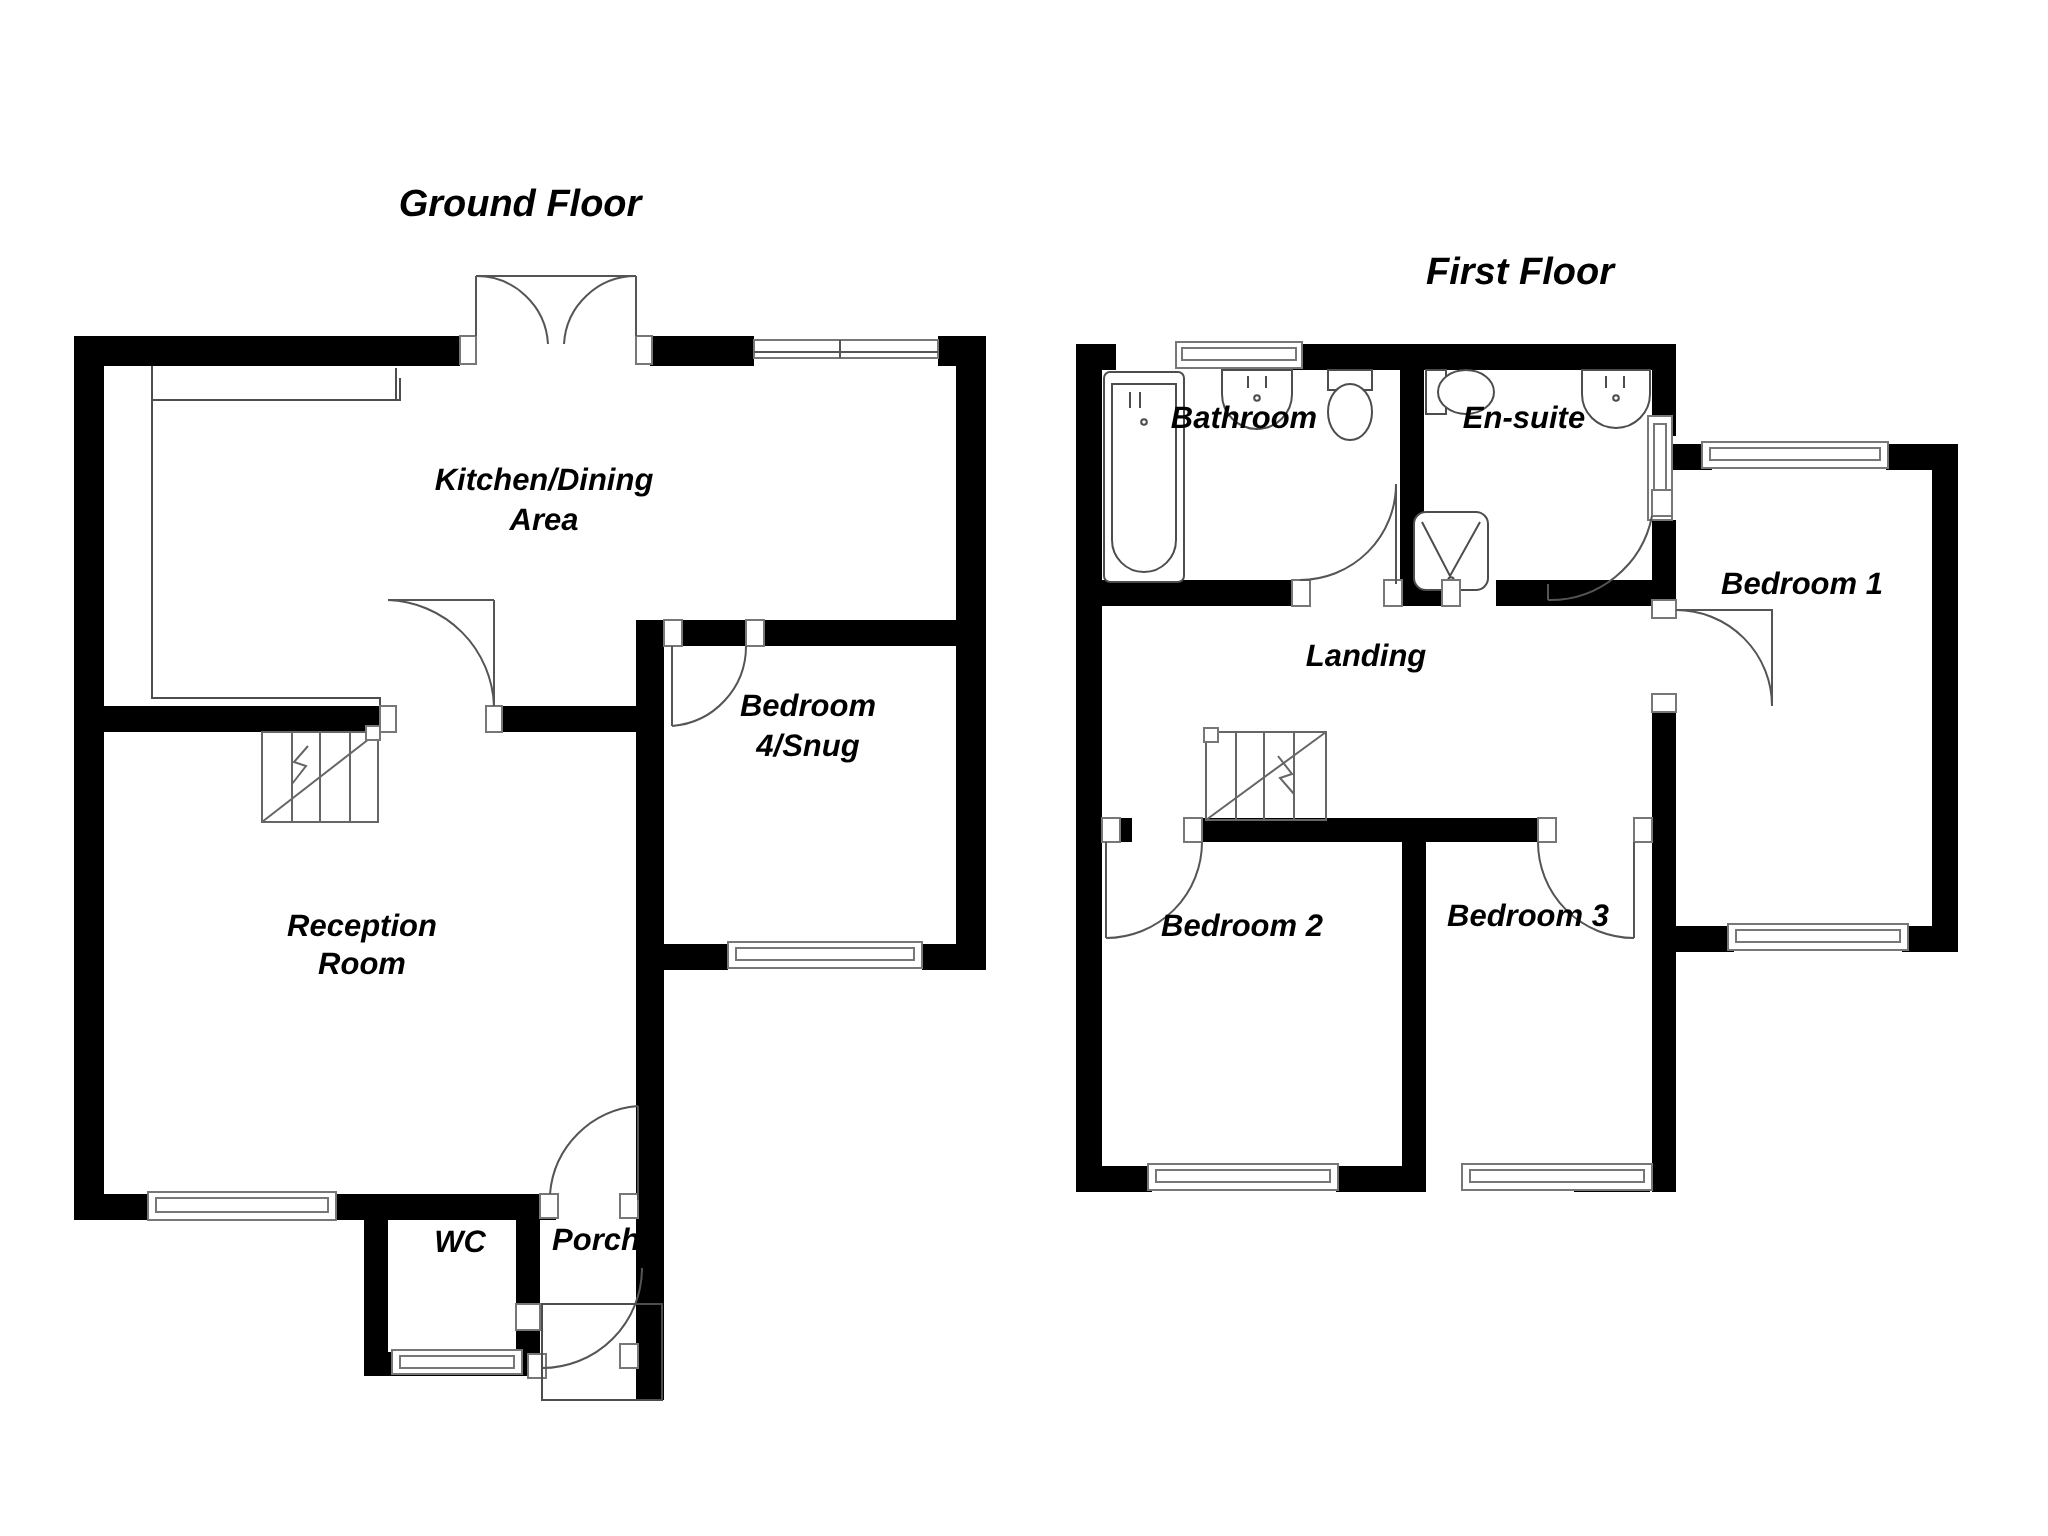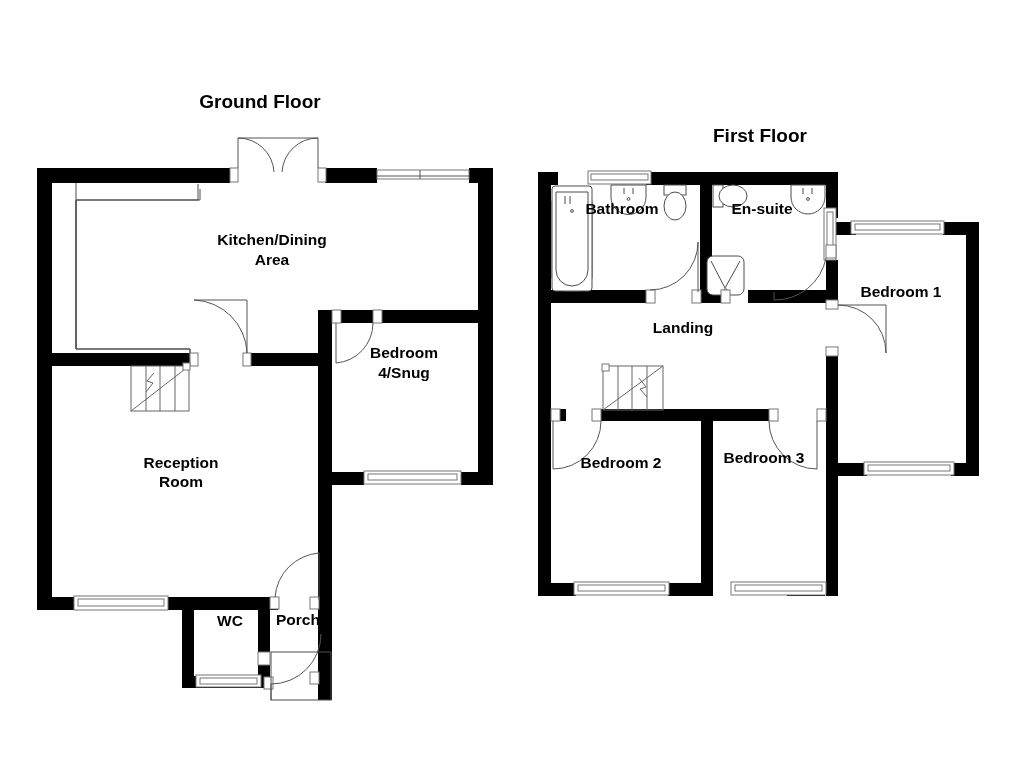--- a/index.html
+++ b/index.html
@@ -13,20 +13,21 @@
     font-family: "Liberation Sans", sans-serif;
     position: relative;
     overflow: hidden;
   }
   #floorplan-root {
     position: absolute;
     left: 0;
     top: 0;
     width: 1024px;
     height: 668px;
+    font-style: italic;
   }
   svg.plan-svg {
     position: absolute;
     left: 0;
     top: 0;
     width: 1024px;
     height: 768px;
   }
   .floor-title {
     font-family: "Liberation Sans", sans-serif;

